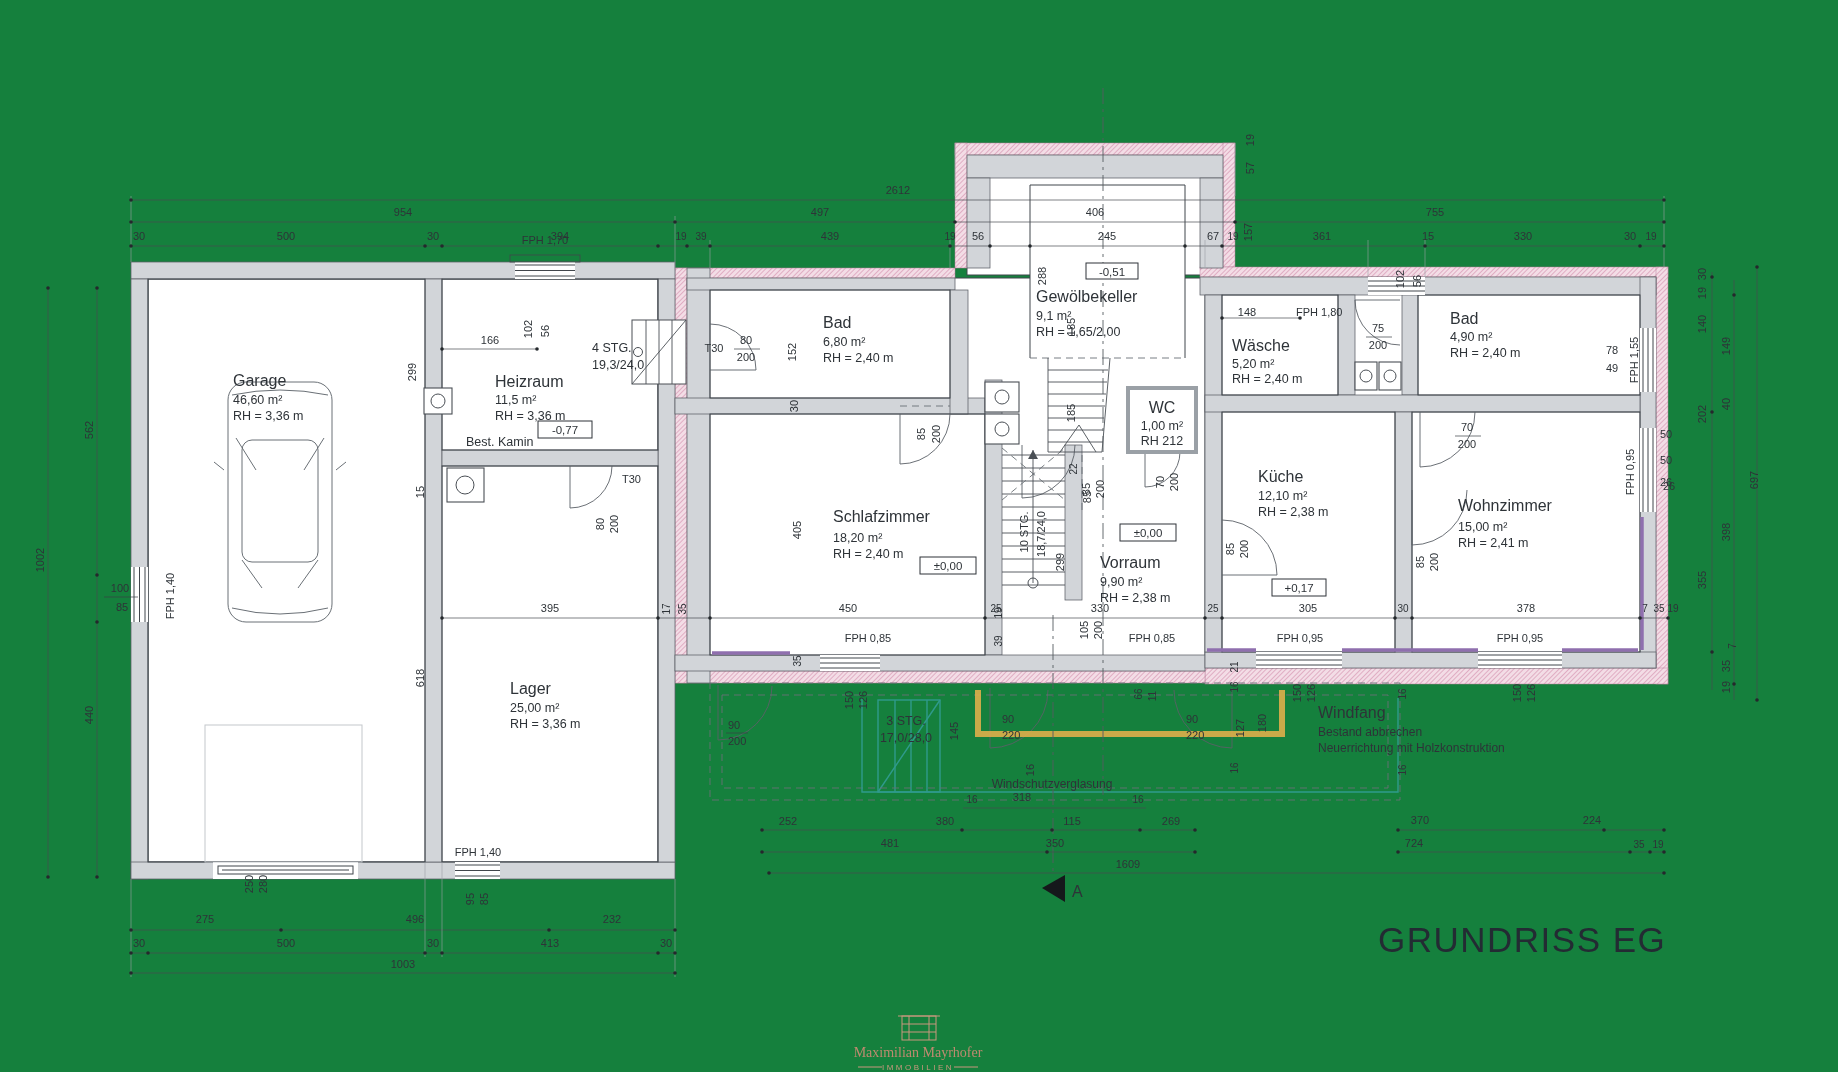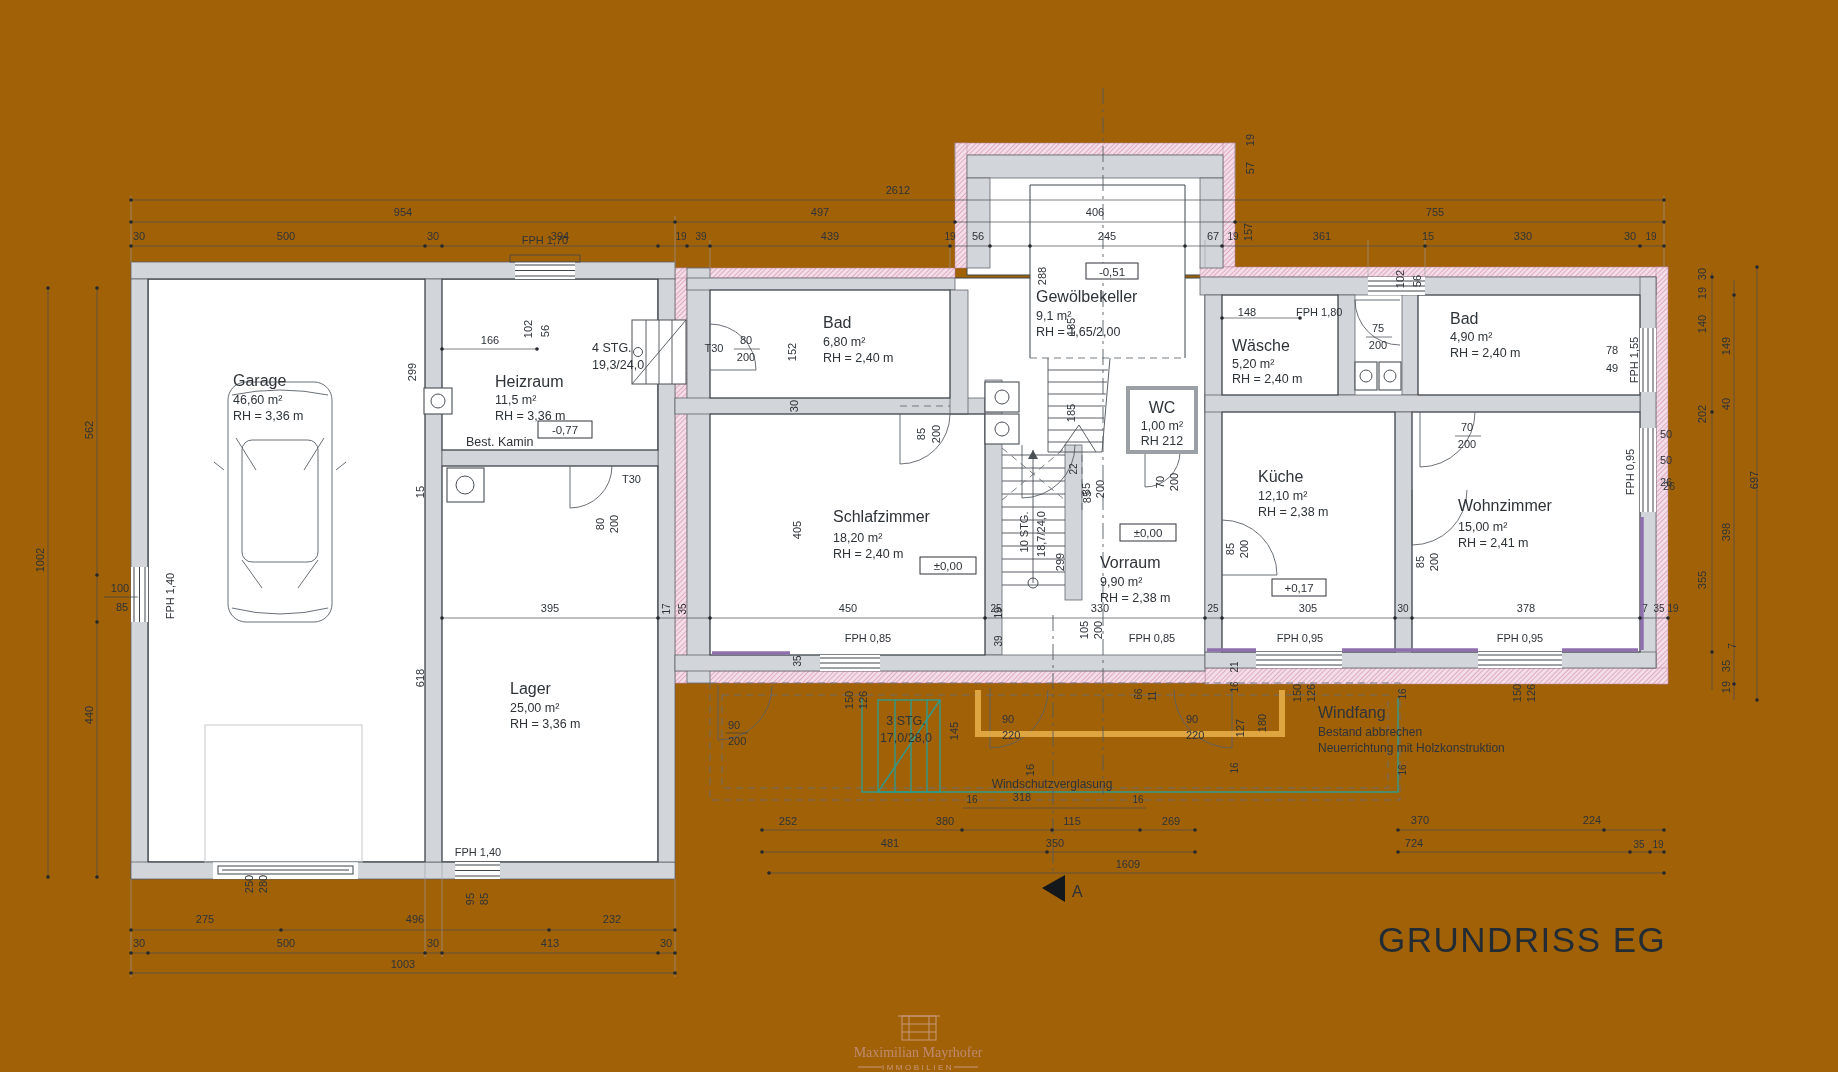--- a/index.html
+++ b/index.html
@@ -1,16 +1,16 @@
 <!DOCTYPE html>
 <html><head>
 <meta charset="utf-8">
 <style>
   html,body{margin:0;padding:0;background:#eef0f4;}
-  #stage{position:relative;width:1838px;height:1072px;background:#a16207;overflow:hidden;
+  #stage{position:relative;width:1838px;height:1072px;background:#15803d;overflow:hidden;
          font-family:"Liberation Sans",sans-serif;}
   svg{position:absolute;left:0;top:0;}
   text{font-family:"Liberation Sans",sans-serif;fill:#2e3338;}
   .dim{font-size:11px;}
   .dimxs{font-size:10px;}
   .rn{font-size:16px;}
   .ra{font-size:12.5px;}
   .note{font-size:12px;}
   .lvl{font-size:11.5px;}
   .title{font-size:35px;letter-spacing:1.5px;fill:#232b33;}

